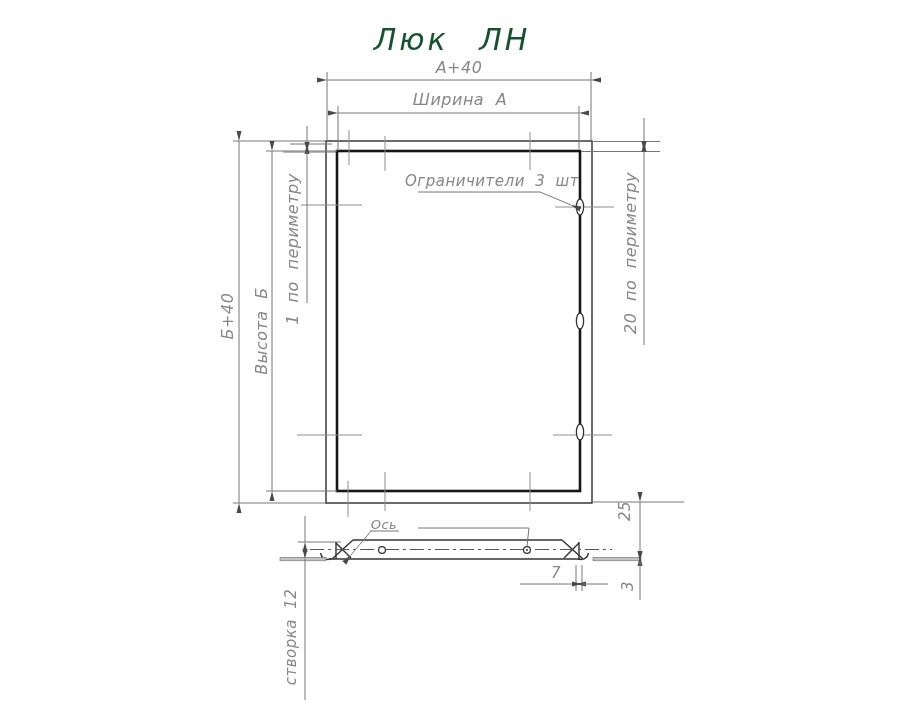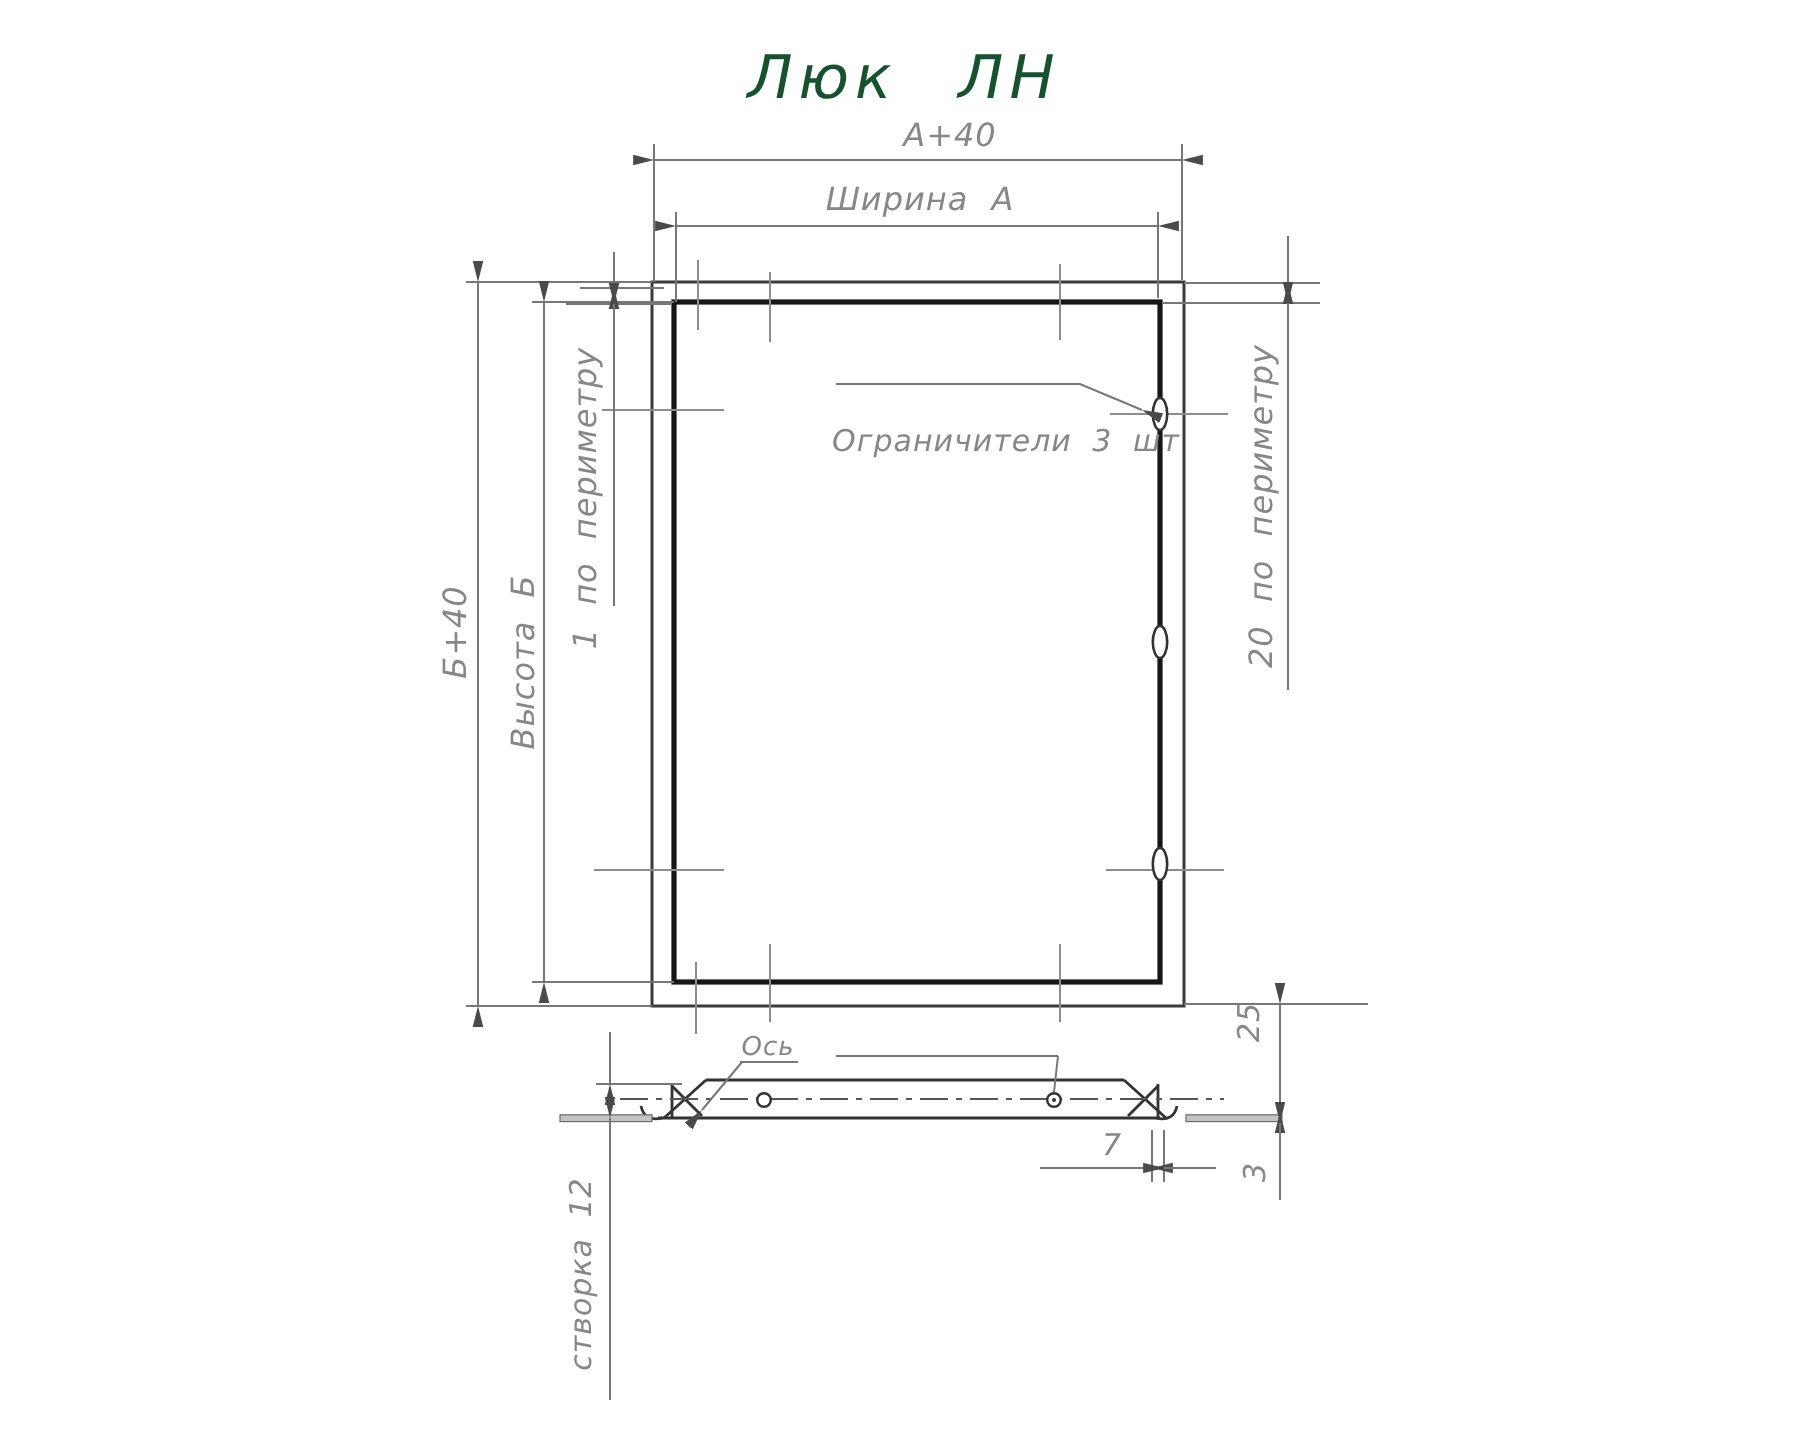--- a/index.html
+++ b/index.html
@@ -135,25 +135,25 @@
       <line class="thin" x1="608" y1="584" x2="582" y2="584" marker-end="url(#arw)"></line>
 
       <line class="thin" x1="298" y1="542" x2="341" y2="542"></line>
       <line class="thin" x1="305" y1="516" x2="305" y2="542" marker-end="url(#arw)"></line>
       <line class="thin" x1="305" y1="700" x2="305" y2="559" marker-end="url(#arw)"></line>
     </g>
   </svg>
 
   <div class="txt title htext" style="left:452px;top:40px;">Люк ЛН</div>
 
-  <div class="txt dim htext" style="left:459px;top:68px;margin-left:16px;">А+40</div>
+  <div class="txt dim htext" style="left:459px;top:68px;">А+40</div>
 
   <div class="txt dim htext" style="left:460px;top:100px;">Ширина А</div>
 
-  <div class="txt dimsm htext" style="left:503px;top:181px;margin-top:40px;">Ограничители 3 шт</div>
+  <div class="txt dimsm htext" style="left:492px;top:181px;">Ограничители 3 шт</div>
 
   <div class="txt dim vtext" style="left:228px;top:316px;">Б+40</div>
 
   <div class="txt dim vtext" style="left:262px;top:331px;">Высота Б</div>
 
   <div class="txt dim vtext" style="left:293px;top:249px;">1  по  периметру</div>
 
   <div class="txt dim vtext" style="left:631px;top:253px;">20  по  периметру</div>
 
   <div class="txt lblsm htext" style="left:384px;top:524px;">Ось</div>

